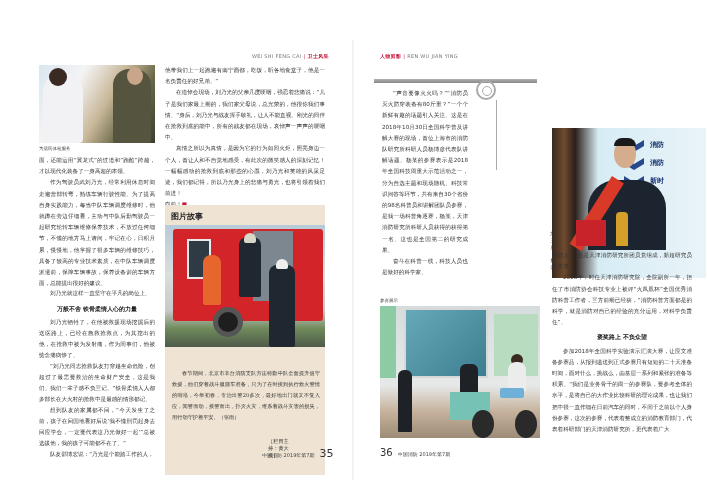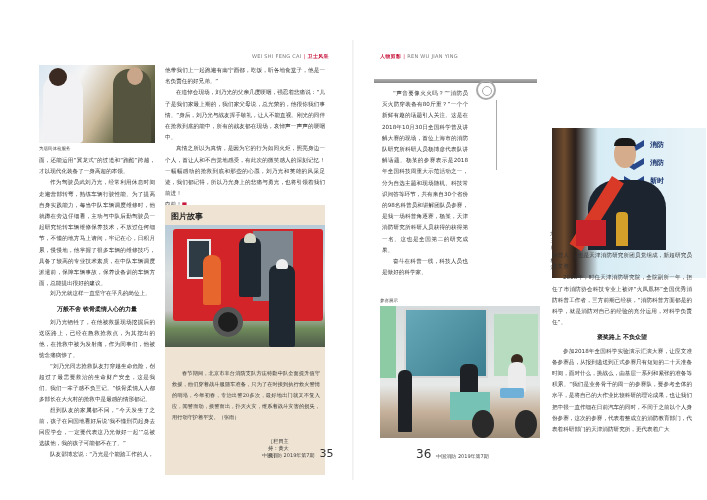--- a/index.html
+++ b/index.html
@@ -45,21 +45,21 @@
   .ff3 { left: 38px; top: 30px; width: 18px; height: 50px; background: #e7662d; }
   .helmet { position: absolute; width: 12px; height: 10px; border-radius: 6px 6px 2px 2px; background: #d8d8c8; }
 
   .story-title { position: absolute; left: 165px; top: 352px; width: 160px; text-align: center; font-size: 8.5px; font-weight: bold; color: #333; }
   .story-text { position: absolute; left: 172px; top: 368px; width: 148px; font-size: 5.2px; line-height: 11px; color: #333; text-align: justify; font-family: "DejaVu Serif", serif; }
   .story-text p { text-indent: 10px; }
   .story-credit { position: absolute; left: 268px; top: 438px; font-size: 5.2px; color: #333; font-family: "DejaVu Serif", serif; }
 
   .folio { position: absolute; top: 447px; font-size: 5px; color: #444; white-space: nowrap; }
   .folio .num { font-size: 11px; margin-left: 5px; color: #333; }
-  .folio .num-l { font-size: 12px; margin-right: 5px; color: #333; margin-left: 36px; }
+  .folio .num-l { font-size: 10px; margin-right: 5px; color: #333; }
 
   
   .top-rule { position: absolute; left: 20px; top: 79px; width: 163px; height: 4px; background: linear-gradient(180deg,#b0b0b0,#888); }
   .spiral { position: absolute; left: 122px; top: 80px; width: 20px; height: 20px; border-radius: 50%; border: 2px solid #aaa; }
   .spiral::after { content: ""; position: absolute; left: 4px; top: 4px; width: 8px; height: 8px; border-radius: 50%; border: 1.5px solid #aaa; }
   .vline { position: absolute; left: 142px; top: 100px; width: 1px; height: 70px; background: #aaa; }
 
   .title-green { position: absolute; left: 118px; top: 98px; width: 22px; font-size: 22px; line-height: 26px; font-weight: bold; color: #0f7d7a; text-align: center; }
   .title-red { position: absolute; left: 165px; top: 188px; width: 24px; font-size: 21px; line-height: 26px; color: #d4262e; font-family: "DejaVu Serif", serif; font-style: italic; text-align: center; }
   .byline { position: absolute; left: 195px; top: 230px; width: 8px; font-size: 5px; line-height: 7px; color: #333; text-align: center; }

